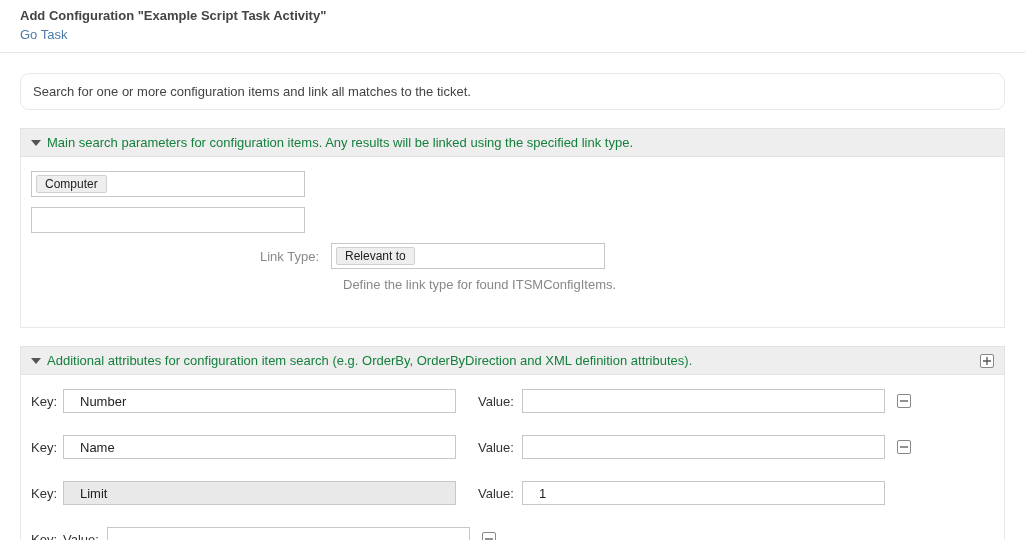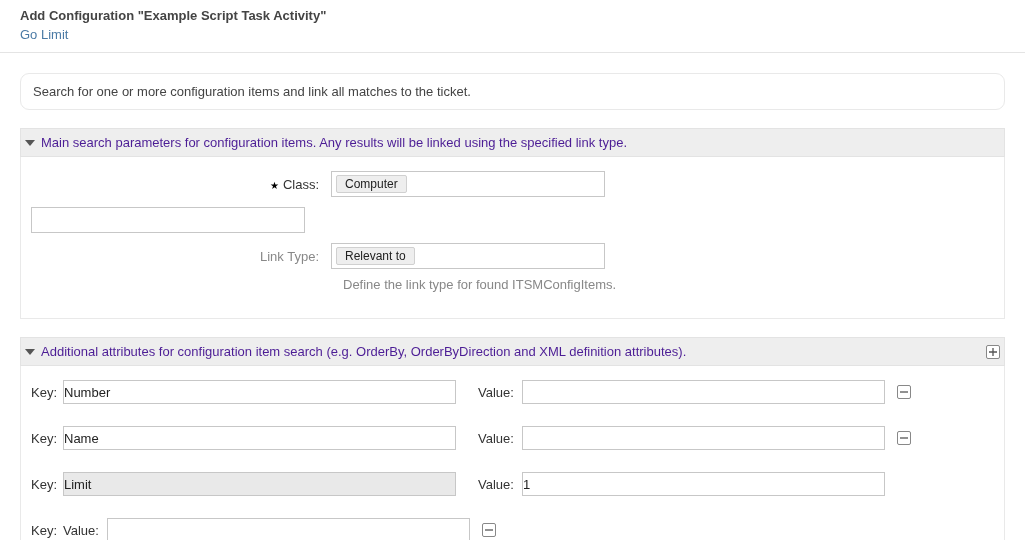--- a/index.html
+++ b/index.html
@@ -33,22 +33,22 @@
     border-radius: 9px;
     padding: 10px 12px;
     color: #444;
     margin-bottom: 18px;
     background: #fff;
   }
   .section { margin-bottom: 18px; }
   .section-header {
     background: #eeeeee;
     border: 1px solid #e3e3e3;
-    padding: 6px 4px;
-    color: #4c1d95;
+    padding: 6px 10px;
+    color: #15803d;
     display: flex;
     align-items: center;
   }
   .section-header .caret {
     margin-right: 6px;
     display: inline-block;
   }
   .section-header .spacer { flex: 1; }
   .section-header .add-btn {
     width: 14px; height: 14px;
@@ -87,21 +87,21 @@
     color: #000;
   }
   .form-row .input-col {
     width: 274px;
   }
   .input-col input[type=text].plain,
   .attr-input {
     width: 100%;
     height: 24px;
     border: 1px solid #c7c7c7;
-    padding: 2px 0;
+    padding: 2px 16px;
     font-size: 13px;
     color: #222;
     background: #fff;
   }
   .tagbox {
     width: 100%;
     min-height: 26px;
     border: 1px solid #c7c7c7;
     background: #fff;
     padding: 2px 4px;
@@ -113,21 +113,21 @@
     border: 1px solid #d0d0d0;
     border-radius: 2px;
     padding: 1px 8px;
     font-size: 12px;
     color: #222;
   }
   .help {
     color: #888;
     font-size: 13px;
     margin-top: -2px;
-    margin-bottom: 12px;
+    margin-bottom: 21px;
     margin-left: 312px;
   }
   .attr-row {
     display: flex;
     align-items: center;
     margin-bottom: 22px;
   }
   .attr-row .klabel {
     width: 32px;
     color: #333;
@@ -157,42 +157,39 @@
     width: 14px; margin-left: 12px;
   }
   .attr-input:disabled { background: #e9e9e9; color:#222; }
   .caret-svg { width:10px; height:10px; display:block; }
 </style>
 </head>
 <body>
 
 <div class="header">
   <div class="title">Add Configuration "Example Script Task Activity"</div>
-  <div class="goback">Go Limit</div>
+  <div class="goback">Go Task</div>
 </div>
 
 <div class="content">
 
   <div class="info-bar">Search for one or more configuration items and link all matches to the ticket.</div>
 
   <div class="section">
     <div class="section-header">
       <span class="caret">
         <svg class="caret-svg" viewBox="0 0 10 10">
             <polygon points="0,2 10,2 5,8" fill="#555"></polygon>
           </svg>
       </span>
       <span>Main search parameters for configuration items. Any results will be linked using the specified link type.</span>
     </div>
     <div class="section-body">
 
       <div class="form-row">
-        <div class="label-col req">
-          <span class="star">★</span><span>Class:</span>
-        </div>
         <div class="input-col">
           <div class="tagbox">
             <span class="tag">Computer</span>
           </div>
         </div>
       </div>
 
 
       <div class="form-row">
         <div class="input-col">

